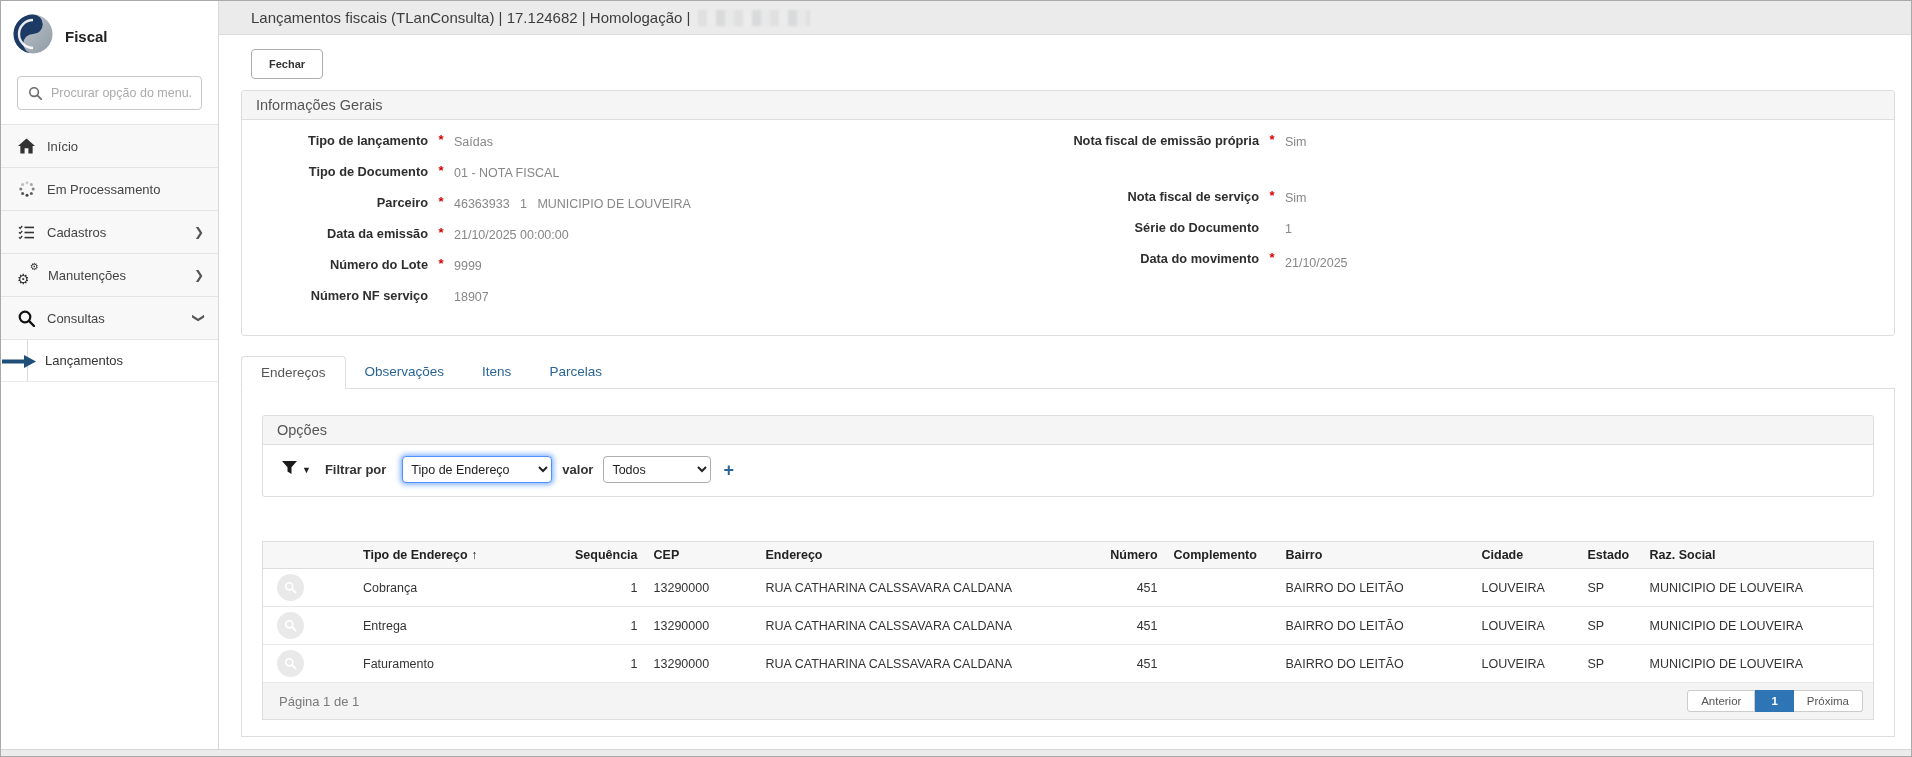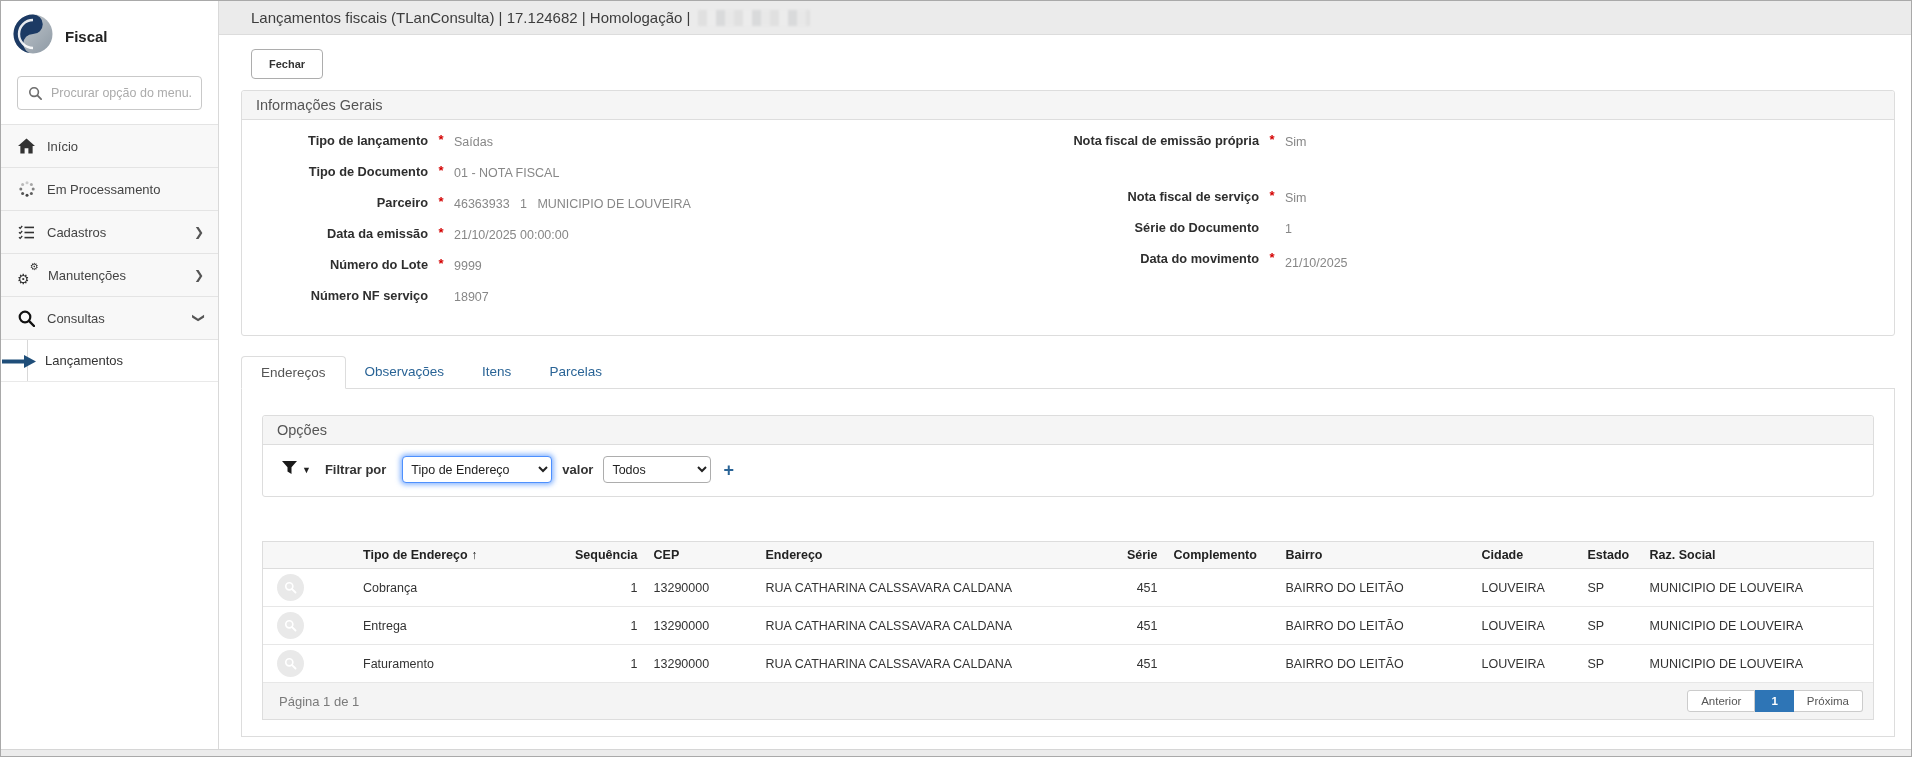--- a/index.html
+++ b/index.html
@@ -308,21 +308,21 @@
                 <col style="width:62px">
                 <col>
             </colgroup>
             <thead>
               <tr>
                 <th></th>
                 <th><span>Tipo de Endereço</span> <span class="sort-arrow">↑</span></th>
                 <th class="num">Sequência</th>
                 <th>CEP</th>
                 <th>Endereço</th>
-                <th class="num">Série</th>
+                <th class="num">Número</th>
                 <th>Complemento</th>
                 <th>Bairro</th>
                 <th>Cidade</th>
                 <th>Estado</th>
                 <th>Raz. Social</th>
               </tr>
             </thead>
             <tbody>
               <tr>
                 <td>

